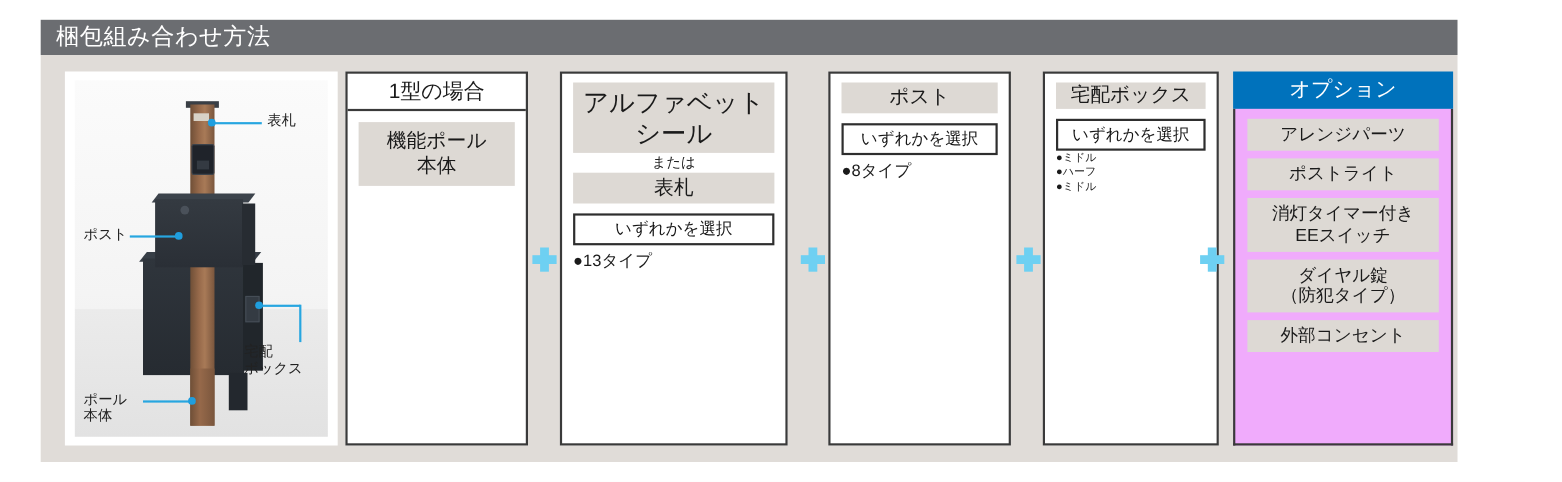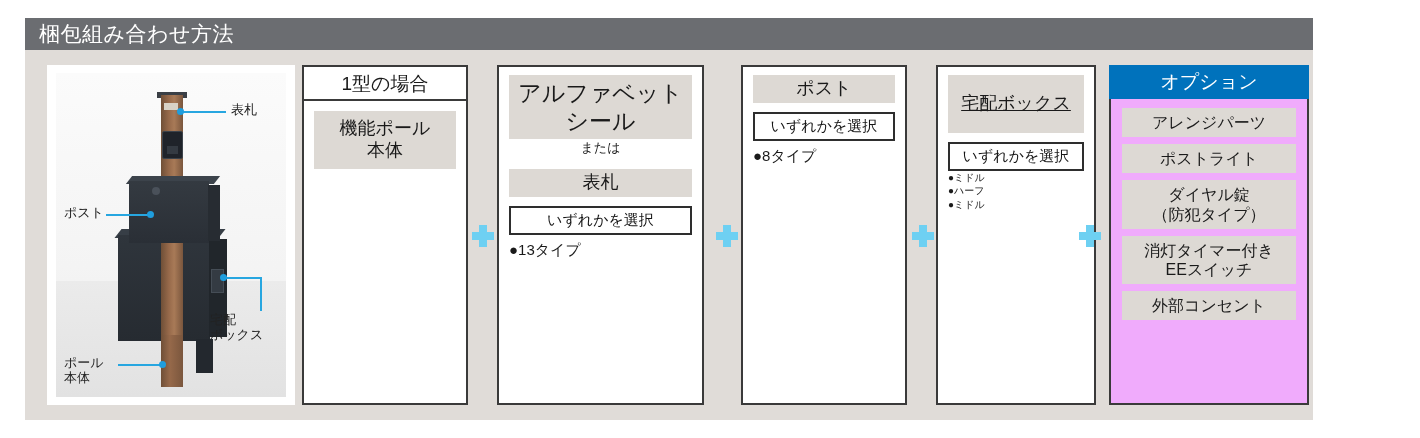--- a/index.html
+++ b/index.html
@@ -10,20 +10,21 @@
   body {
     width: 1420px;
     height: 438px;
     font-family: "Liberation Sans", "DejaVu Sans", sans-serif;
     overflow: hidden;
   }
   .root {
     position: relative;
     width: 1209px;
     height: 438px;
+    margin-left: 12px;
   }
 
   
   .titlebar {
     position: absolute;
     left: 25px;
     top: 18px;
     width: 1288px;
     height: 32px;
     background: #6b6d71;
@@ -209,21 +210,21 @@
     font-size: 18px;
     color: #1a1a1a;
     padding: 7px 4px;
     line-height: 1.22;
     box-sizing: border-box;
   }
   .or-label {
     text-align: center;
     font-size: 13px;
     color: #222;
-    padding: 2px 0 14px 0;
+    padding: 2px 0 2px 0;
     line-height: 1.1;
   }
   .select-box {
     border: 2px solid #2e2e2e;
     text-align: center;
     font-size: 15px;
     color: #151515;
     padding: 3px 2px;
     margin-top: 9px;
     box-sizing: border-box;
@@ -381,41 +382,41 @@
         <div class="gray-box" style="padding:3px 2px;">ポスト</div>
         <div class="select-box">いずれかを選択</div>
         <div class="type-line">●8タイプ</div>
       </div>
     </div>
 
     <div class="plus" style="left:887px; top:175px;"></div>
 
     <div class="col" style="left:911px; width:160px;">
       <div class="col-body" style="padding-top:8px;">
-        <div class="gray-box" style="padding:18px 2px;text-decoration:underline;">宅配ボックス</div>
+        <div class="gray-box" style="padding:1px 2px;">宅配ボックス</div>
         <div class="select-box">いずれかを選択</div>
         <div class="bullet-line">●ミドル</div>
         <div class="bullet-line">●ハーフ</div>
         <div class="bullet-line">●ミドル</div>
       </div>
     </div>
 
     <div class="plus" style="left:1054px; top:175px;"></div>
 
     <div class="opt-wrap">
       <div class="opt-head">オプション</div>
       <div class="opt-body">
         <div class="opt-item">アレンジパーツ</div>
         <div class="opt-item">ポストライト</div>
         <div class="opt-item">
+          <span>消灯タイマー付き</span><br>
+          <span>EEスイッチ</span>
+        </div>
+        <div class="opt-item">
           <span>ダイヤル錠</span><br>
           <span>（防犯タイプ）</span>
         </div>
-        <div class="opt-item">
-          <span>消灯タイマー付き</span><br>
-          <span>EEスイッチ</span>
-        </div>
         <div class="opt-item">外部コンセント</div>
       </div>
     </div>
 
   </div>
 </div>
 
 </body></html>

